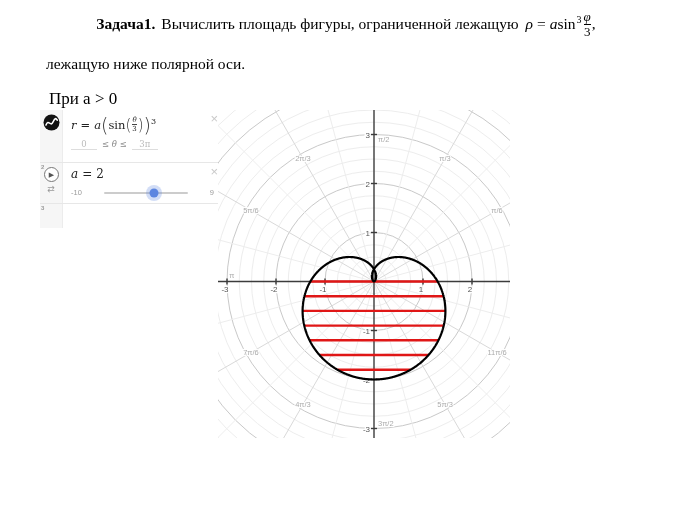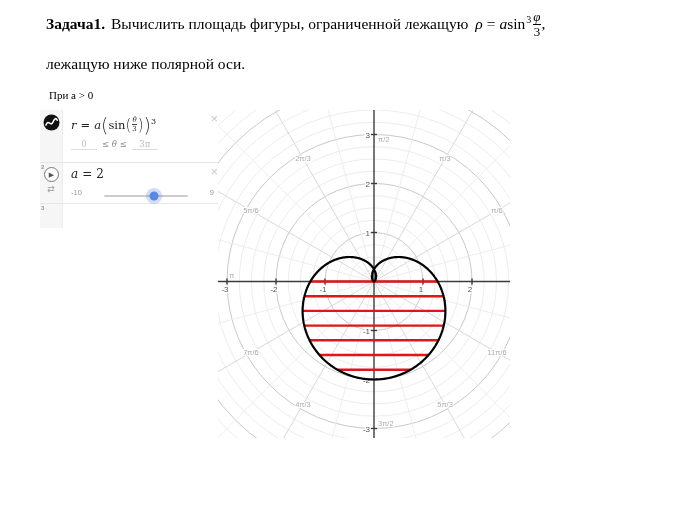--- a/index.html
+++ b/index.html
@@ -1,29 +1,29 @@
 <!DOCTYPE html>
 <html><head>
 <meta charset="utf-8">
 <style>
   html,body{margin:0;padding:0;background:#fff;}
   body{width:676px;height:510px;position:relative;overflow:hidden;
        font-family:"Liberation Serif",serif;color:#000;}
 
   
   .doc{position:absolute;left:46px;top:10px;width:600px;}
-  .doc-line1{font-size:15.5px;line-height:1.2;display:flex;align-items:center;flex-wrap:nowrap;}
+  .doc-line1{font-size:15.5px;line-height:1.2;display:flex;align-items:center;flex-wrap:nowrap;justify-content:center;}
   .doc-line1 .gap{width:6px;display:inline-block;}
   .math-inline{display:inline-flex;align-items:center;margin-left:7px;white-space:nowrap;}
   .it{font-style:italic;}
   .math-inline sup{font-size:10px;margin:0 1px 8px 1px;}
   .frac{display:inline-flex;flex-direction:column;text-align:center;font-size:13px;line-height:1.05;margin:0 1px;}
   .frac .den{border-top:1.2px solid #000;font-style:normal;}
   .doc-line2{font-size:15.5px;margin-top:17px;}
-  .doc-line3{font-size:11px;margin-top:16px;padding-left:3px;}
+  .doc-line3{font-size:17px;margin-top:16px;padding-left:3px;}
 
   
   .desmos{position:absolute;left:40px;top:110px;width:182px;background:#fff;
           font-family:"DejaVu Serif",serif;border-right:1px solid #f0f0f0;}
   .xrow{position:relative;display:flex;border-bottom:1px solid #e7e7e7;background:#fff;}
   .xrow:last-child{border-bottom:none;}
   .gutter{width:22px;background:#f6f6f6;border-right:1px solid #ececec;position:relative;
           display:flex;flex-direction:column;align-items:center;padding-top:4px;gap:3px;flex-shrink:0;}
   .rownum{position:absolute;left:1px;top:1px;font:600 6px "Liberation Sans",sans-serif;color:#999;}
   .rowclose{position:absolute;right:4px;top:2px;font:13px "Liberation Sans",sans-serif;color:#c9c9c9;cursor:pointer;line-height:1;}
@@ -35,21 +35,21 @@
   .exprmath sup{font-size:8px;margin-bottom:7px;}
   .mfrac{display:inline-flex;flex-direction:column;text-align:center;font-size:7px;line-height:1.15;margin:0 1px;}
   .mfrac .den{border-top:0.8px solid #444;font-style:normal;}
   .domain{margin-top:6px;font-size:8.5px;color:#888;display:flex;align-items:baseline;gap:5px;}
   .dom-val{color:#bbb;border-bottom:1px solid #ddd;padding:0 6px;min-width:14px;text-align:center;}
   .logo-badge{width:17px;height:17px;flex-shrink:0;}
   .play-btn{width:15px;height:15px;border:1.2px solid #777;border-radius:50%;display:flex;
             align-items:center;justify-content:center;font-size:7px;color:#555;background:#fff;
             font-family:"DejaVu Sans",sans-serif;padding-left:1px;box-sizing:border-box;cursor:pointer;}
   .loop-ic{font:9px "DejaVu Sans",sans-serif;color:#999;cursor:pointer;line-height:1;}
-  .slider{display:flex;align-items:flex-end;gap:22px;margin-top:7px;font:7.5px "Liberation Sans",sans-serif;color:#9a9a9a;}
+  .slider{display:flex;align-items:center;gap:22px;margin-top:7px;font:7.5px "Liberation Sans",sans-serif;color:#9a9a9a;}
   .track{position:relative;flex:1;height:2px;background:#ccc;border-radius:2px;}
   .handle{position:absolute;top:50%;width:9px;height:9px;border-radius:50%;
           transform:translate(-50%,-50%);box-shadow:0 0 0 3.5px rgba(93,134,224,0.28);cursor:pointer;}
   .row3{height:24px;}
 
   
   .graph{position:absolute;left:218px;top:110px;width:292px;height:328px;background:#fff;}
   .gc-minor{stroke:#ededed;stroke-width:1;fill:none;}
   .gc-major{stroke:#c9c9c9;stroke-width:1;fill:none;}
   .ray-minor{stroke:#ededed;stroke-width:1;}

